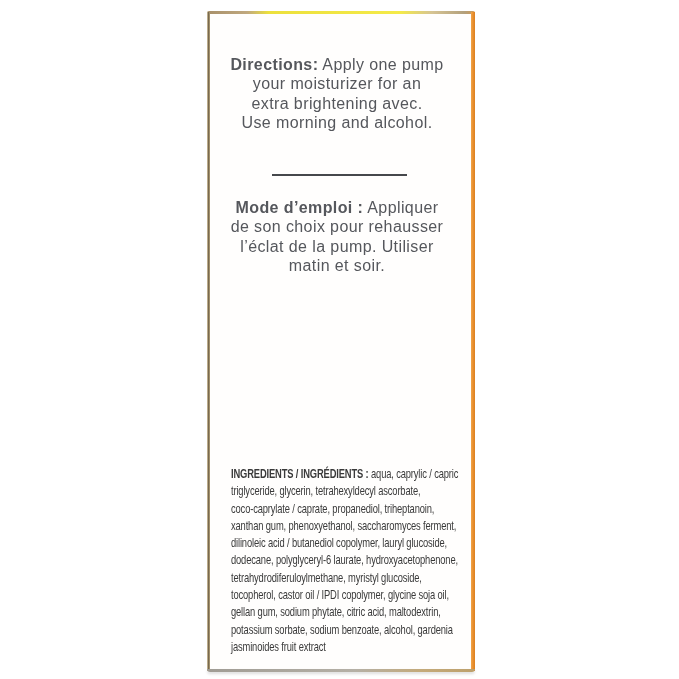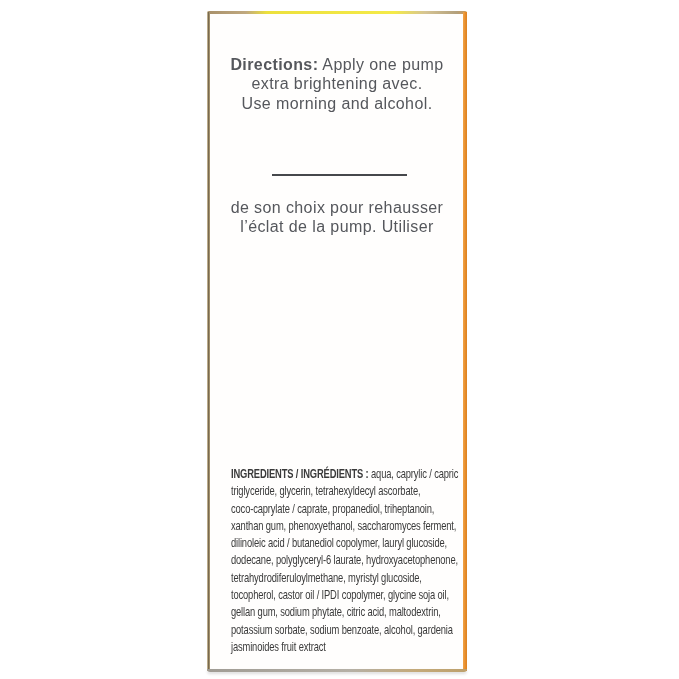--- a/index.html
+++ b/index.html
@@ -12,20 +12,21 @@
     font-family: "Liberation Sans", sans-serif;
   }
   .box {
     position: absolute;
     left: 207px;
     top: 11px;
     width: 260px;
     height: 661px;
     background: #fffefd;
     border-radius: 2px 2px 4px 4px;
+    padding-left: 8px;
   }
   .edge { position: absolute; }
   .edge-top {
     top: 0; left: 0; right: 0; height: 3px;
     background: linear-gradient(to right,
       #a8906a 0%, #c0a87e 15%, #ece03c 23%,
       #f4ea48 72%, #d6c493 84%, #b3a07c 96%, #cf9a55 100%);
     border-radius: 2px 2px 0 0;
   }
   .edge-left {
@@ -86,29 +87,32 @@
 
 <div class="canvas">
   <div class="box">
     <div class="edge edge-top"></div>
     <div class="edge edge-left"></div>
     <div class="edge edge-right"></div>
     <div class="edge edge-bottom"></div>
 
     <div class="para directions">
       <div class="line"><span class="bold">Directions:</span><span> Apply one pump</span></div>
+      <div class="line">your moisturizer for an</div>
       <div class="line">extra brightening avec.</div>
       <div class="line">Use morning and alcohol.</div>
     </div>
 
     <div class="divider"></div>
 
     <div class="para mode">
+      <div class="line"><span class="bold">Mode d’emploi :</span><span> Appliquer</span></div>
       <div class="line">de son choix pour rehausser</div>
       <div class="line">l’éclat de la pump. Utiliser</div>
+      <div class="line">matin et soir.</div>
     </div>
 
     <div class="ingredients">
       <div class="iline"><span class="bold">INGREDIENTS / INGRÉDIENTS :</span><span> aqua, caprylic / capric</span></div>
       <div class="iline">triglyceride, glycerin, tetrahexyldecyl ascorbate,</div>
       <div class="iline">coco-caprylate / caprate, propanediol, triheptanoin,</div>
       <div class="iline">xanthan gum, phenoxyethanol, saccharomyces ferment,</div>
       <div class="iline">dilinoleic acid / butanediol copolymer, lauryl glucoside,</div>
       <div class="iline">dodecane, polyglyceryl-6 laurate, hydroxyacetophenone,</div>
       <div class="iline">tetrahydrodiferuloylmethane, myristyl glucoside,</div>

